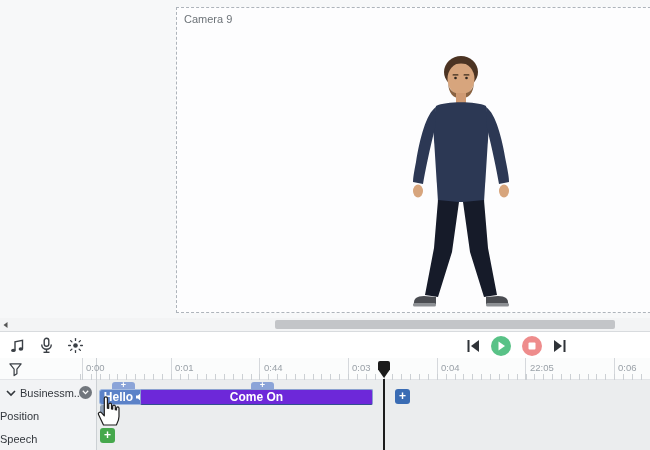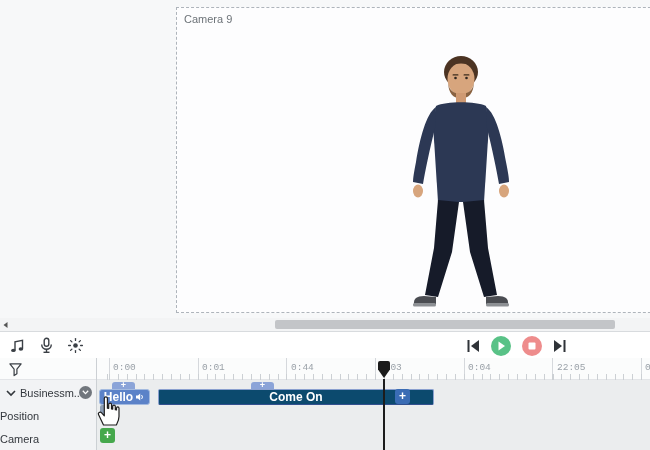--- a/index.html
+++ b/index.html
@@ -30,24 +30,24 @@
   .t-circle { width:20px; height:20px; border-radius:50%; display:flex; align-items:center; justify-content:center; }
   .t-play { background:#59c287; }
   .t-stop { background:#ee8c8c; }
 
   
   .timeline { position:absolute; left:0; top:358px; width:650px; height:92px; }
   .tl-header { position:absolute; left:0; top:0; width:650px; height:22px; background:#fbfcfc;
                border-bottom:1px solid #e3e5e8; }
   .tl-filter { position:absolute; left:0; top:0; width:97px; height:22px; border-right:1px solid #ccd0d4; }
   .tl-filter svg { position:absolute; left:8px; top:4px; }
-  .tl-ruler { position:absolute; left:107px; top:0; right:0; height:22px;
+  .tl-ruler { position:absolute; left:80px; top:0; right:0; height:22px;
       background-image:
         repeating-linear-gradient(to right, #d5d8dc 0 1px, transparent 1px 88.7px);
-      background-position:2px 0;font-family:Liberation Mono, monospace; }
+      background-position:2px 0; }
   .tl-ruler .minor { position:absolute; left:0; right:0; bottom:0; height:6px;
       background-image: repeating-linear-gradient(to right, #ccd0d4 0 1px, transparent 1px 8.87px);
       background-position:2px 0; }
   .r-label { position:absolute; top:4px; font-size:9.5px; color:#9aa1a8; }
 
   .tl-body { position:absolute; left:0; top:22px; width:650px; height:70px; background:#ebedee; }
   .tl-left { position:absolute; left:0; top:0; width:97px; height:70px; background:#f2f3f5;
              border-right:1px solid #ccd0d4; }
   .trk-row { position:absolute; left:0; width:97px; height:23px; display:flex; align-items:center; cursor:pointer; }
   .trk-name { font-size:11px; color:#33373d; white-space:nowrap; }
@@ -57,21 +57,21 @@
   .chev { margin-left:6px; }
   .circle-btn { position:absolute; left:79px; top:5px; width:13px; height:13px; border-radius:50%;
                 background:#71767d; display:flex; align-items:center; justify-content:center; cursor:pointer; }
 
   
   .plus-tab { position:absolute; width:23px; height:8px; background:#8ba4d8; border-radius:3px 3px 0 0;
               color:#fff; font-size:9px; font-weight:bold; line-height:7px; text-align:center; cursor:pointer; }
   .clip { position:absolute; top:9px; height:16px; border-radius:3px; color:#fff; font-size:12px;
           font-weight:bold; display:flex; align-items:center; justify-content:center; gap:3px; cursor:pointer; }
   .clip-hello { left:99px; width:51px; background:#5b82c8; border:1px solid #a3badf; }
-  .clip-comeon { left:158px; width:276px; background:#0c4a6e; border:1px solid #8aa0cf;
+  .clip-comeon { left:140px; width:233px; background:#6d28d9; border:1px solid #8aa0cf;
                  border-bottom-color:#32508f; border-radius:2px; }
   .sq-btn { position:absolute; border-radius:3px; color:#fff; font-weight:bold; text-align:center; cursor:pointer; }
   .add-clip { left:395px; top:9px; width:15px; height:15px; background:#3a6cb4; font-size:12px; line-height:14px; }
   .pos-stub { left:100px; top:25px; width:14px; height:14px; background:#8a9cb4; border-radius:2px; }
   .add-speech { left:100px; top:48px; width:15px; height:15px; background:#45a84c; font-size:12px; line-height:14px; }
 
   .playhead-line { position:absolute; left:383px; top:21px; width:2px; height:71px; background:#1c1c1c; }
   .playhead-handle { position:absolute; left:377px; top:2px; cursor:pointer; }
   .cursor-hand { position:absolute; left:95px; top:35px; z-index:20; pointer-events:none; }
 </style>
@@ -220,21 +220,21 @@
         <div class="circle-btn">
           <svg width="7" height="5" viewBox="0 0 7 5">
             <polyline points="0.8,0.8 3.5,3.6 6.2,0.8" fill="none" stroke="#fff" stroke-width="1.3"></polyline>
           </svg>
         </div>
       </div>
       <div class="trk-row trk-sub" style="top:24px">
         <span class="trk-name">Position</span>
       </div>
       <div class="trk-row trk-sub" style="top:47px">
-        <span class="trk-name">Camera</span>
+        <span class="trk-name">Speech</span>
       </div>
     </div>
 
     <div class="plus-tab" style="left:112px; top:2px">+</div>
     <div class="plus-tab" style="left:251px; top:2px">+</div>
 
     <div class="clip clip-hello">
       <span>Hello</span>
       <svg width="9" height="8" viewBox="0 0 9 8">
         <polygon points="0,2.6 2,2.6 4.2,0.6 4.2,7.4 2,5.4 0,5.4" fill="#fff"></polygon>

